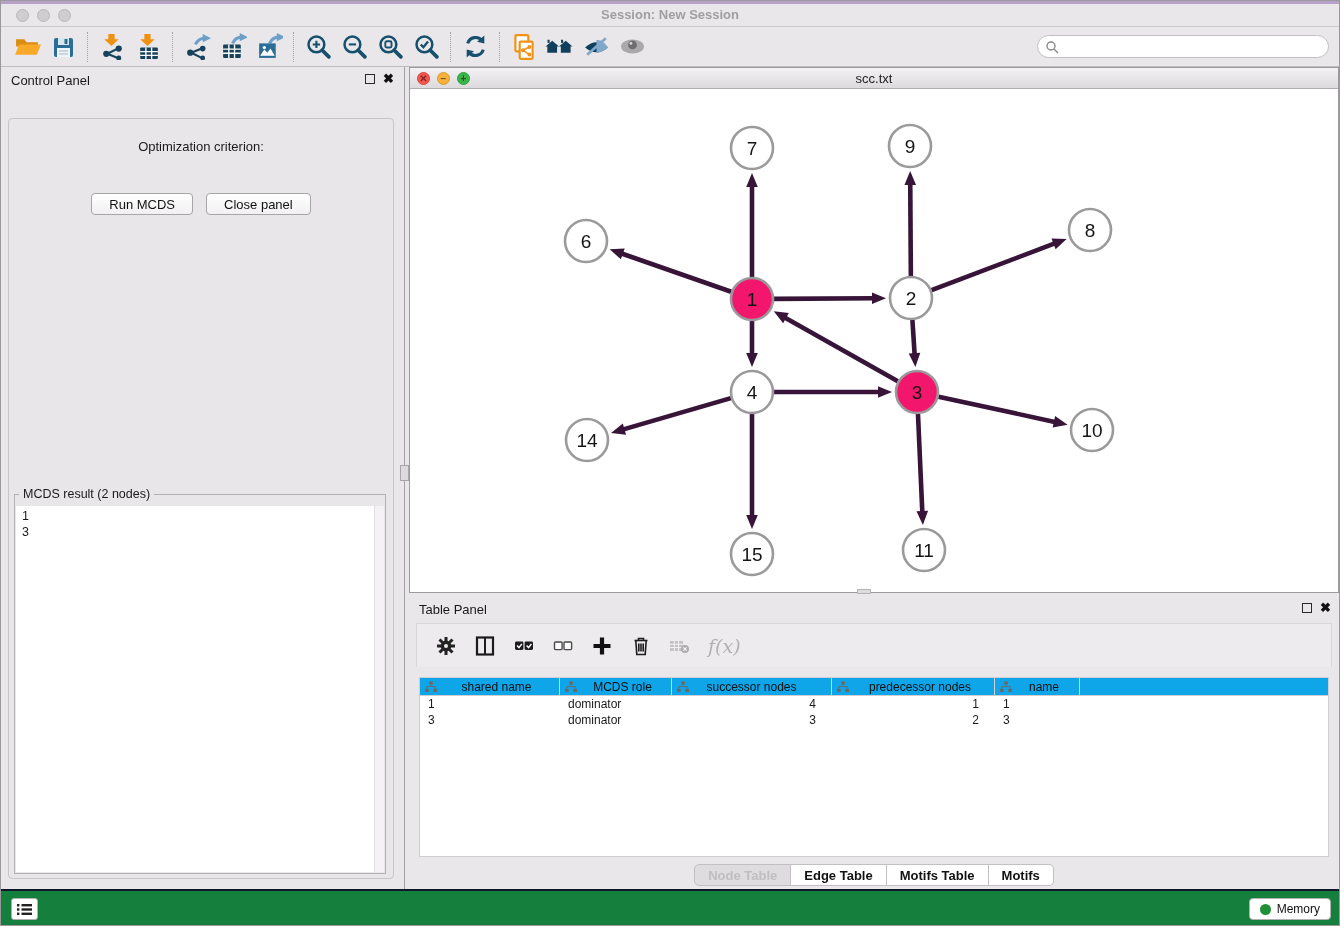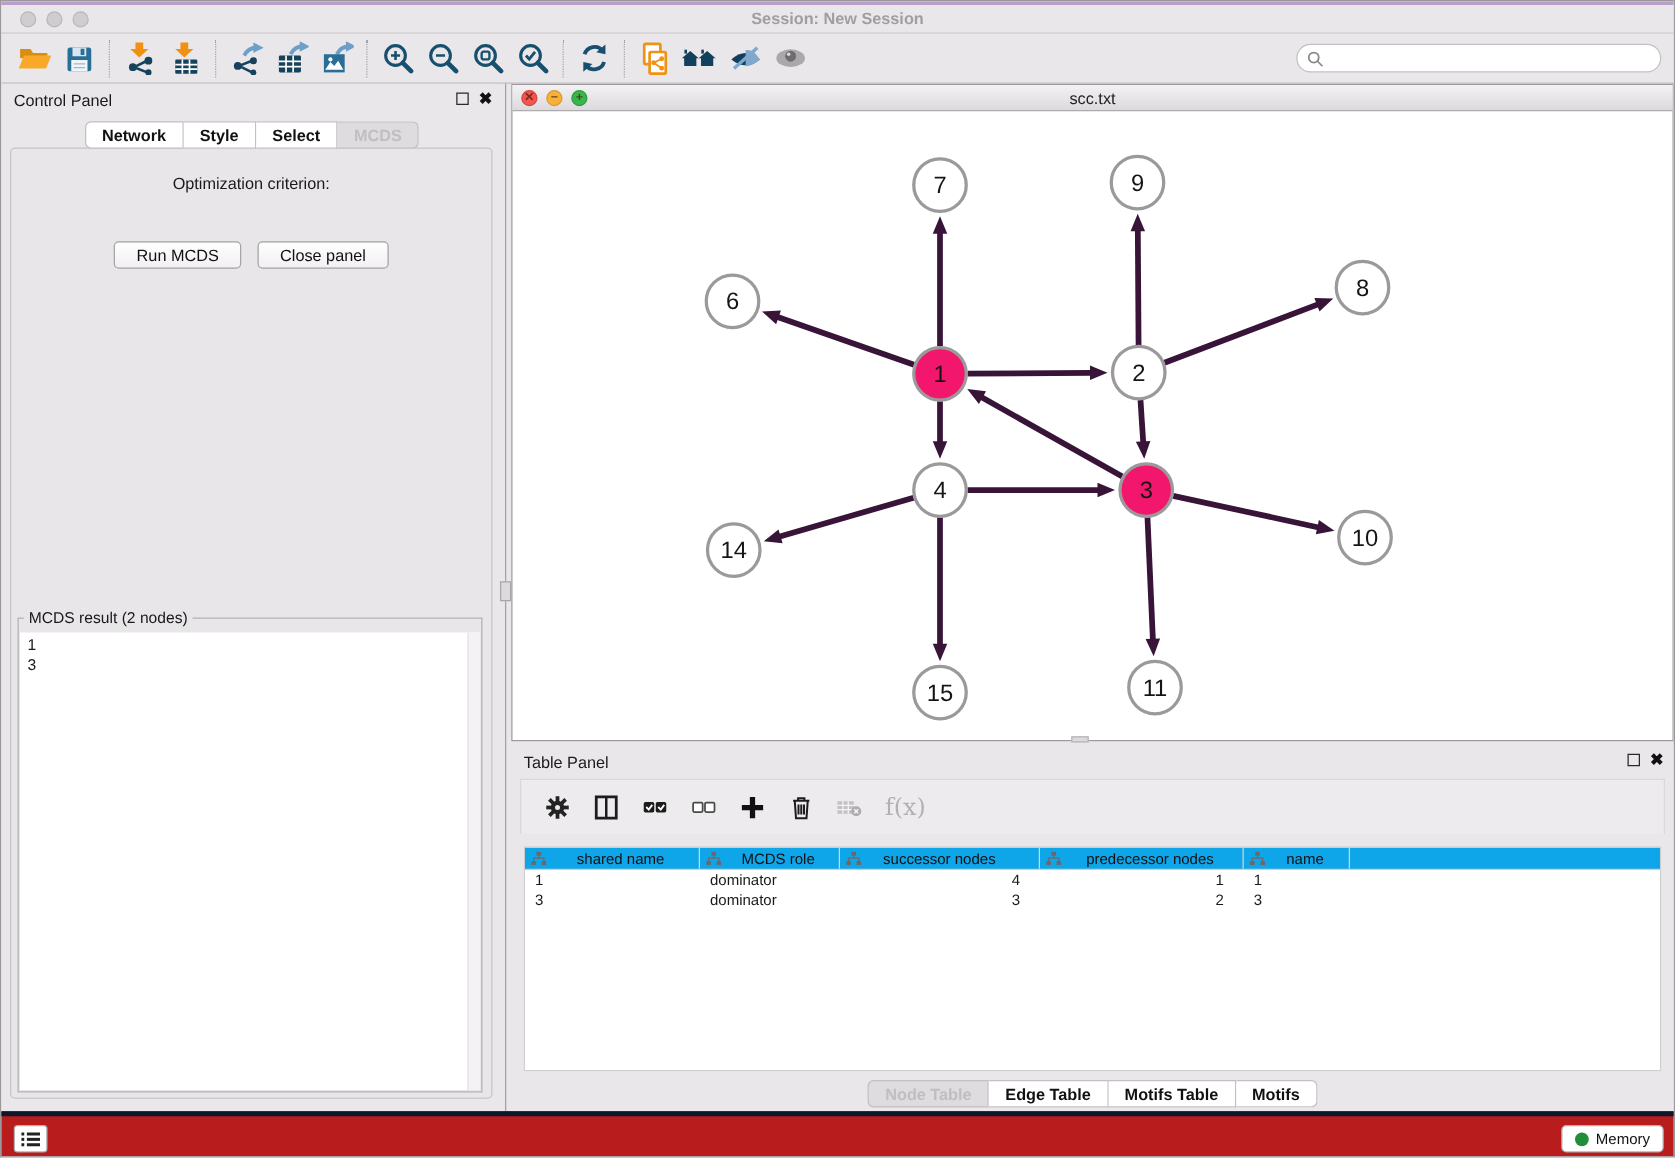--- a/index.html
+++ b/index.html
@@ -71,33 +71,33 @@
     background:linear-gradient(#f3f1f3,#dcdadc); border-bottom:1px solid #aeacae; }
   .nw-title .t { position:absolute; left:0; right:0; top:3px; text-align:center; font-size:13px; color:#222; }
   .light { position:absolute; top:4px; width:13px; height:13px; border-radius:50%;
     font-size:10px; font-weight:bold; text-align:center; line-height:12px; color:rgba(60,20,10,.65); }
   .nw-canvas { position:absolute; top:22px; left:0; right:0; bottom:0; }
   
   .tpanel { position:absolute; left:408px; top:595px; right:0; bottom:36px; background:#e9e7e9; }
   .tp-toolbar { position:absolute; top:27px; left:7px; right:7px; height:44px; background:#edebed;
     border:1px solid #d9d7d9; border-bottom:none; display:flex; align-items:center; padding-left:18px; gap:17px; }
   .tico { width:22px; height:22px; display:flex; align-items:center; justify-content:center; }
-  .fx { font-family:"DejaVu Serif", serif; font-size:19px; color:#b2b0b2; }
+  .fx { font-family:"DejaVu Serif", serif; font-style:italic; font-size:19px; color:#b2b0b2; }
   .tp-table { position:absolute; top:81px; left:10px; right:10px; bottom:32px; background:#fff;
     border:1px solid #cfcdcf; overflow:hidden; }
   .thead { display:flex; height:18px; background:#0ea5e9; border-bottom:1px solid #cfcdcf; }
   .th { position:relative; display:flex; align-items:center; justify-content:center;
     border-right:1px solid #d4d2d4; font-size:12px; color:#111; }
   .th svg { position:absolute; left:5px; top:3px; }
   .trow { display:flex; height:16px; font-size:12px; }
   .td { overflow:hidden; white-space:nowrap; }
   .tp-tabs { position:absolute; bottom:3px; left:0; right:0; display:flex; justify-content:center; }
   
-  .statusbar { position:absolute; left:0; right:0; bottom:0; height:36px; background:#b91c1c;
-    border-top:4px solid #0f172a; }
+  .statusbar { position:absolute; left:0; right:0; bottom:0; height:36px; background:#15803d;
+    border-top:2px solid #0f172a; }
   .list-btn { position:absolute; left:10px; top:7px; width:27px; height:22px; background:#fff;
     border:1px solid #b2b0b2; border-radius:3px; display:flex; align-items:center; justify-content:center; }
   .mem-btn { position:absolute; right:8px; top:7px; height:22px; background:#fff;
     border:1px solid #b2b0b2; border-radius:4px; display:flex; align-items:center; gap:6px;
     padding:0 10px; font-size:12px; color:#111; font-family:"Liberation Sans",sans-serif; }
   .mem-dot { width:11px; height:11px; border-radius:50%; background:#1f8f3a; }
 </style>
 </head>
 <body>
 
@@ -268,26 +268,20 @@
   </div>
 
   <div class="cpanel">
     <div class="phead">
       <span class="pt">Control Panel</span>
       <span class="wicons">
         <span class="float-ic"></span>
         <span class="close-ic">✖</span>
       </span>
     </div>
-    <div class="cp-tabs" id="cp-tabs">
-        <div class="seg">Network</div>
-        <div class="seg">Style</div>
-        <div class="seg">Select</div>
-        <div class="seg active">MCDS</div>
-      </div>
     <div class="cp-body">
       <div class="opt-label">Optimization criterion:</div>
       <div class="btn-row">
         <button class="pbtn">Run MCDS</button>
         <button class="pbtn">Close panel</button>
       </div>
       <div class="fieldset">
         <span class="legend">MCDS result (2 nodes)</span>
         <div class="result-area">
           <div class="result-text">1

